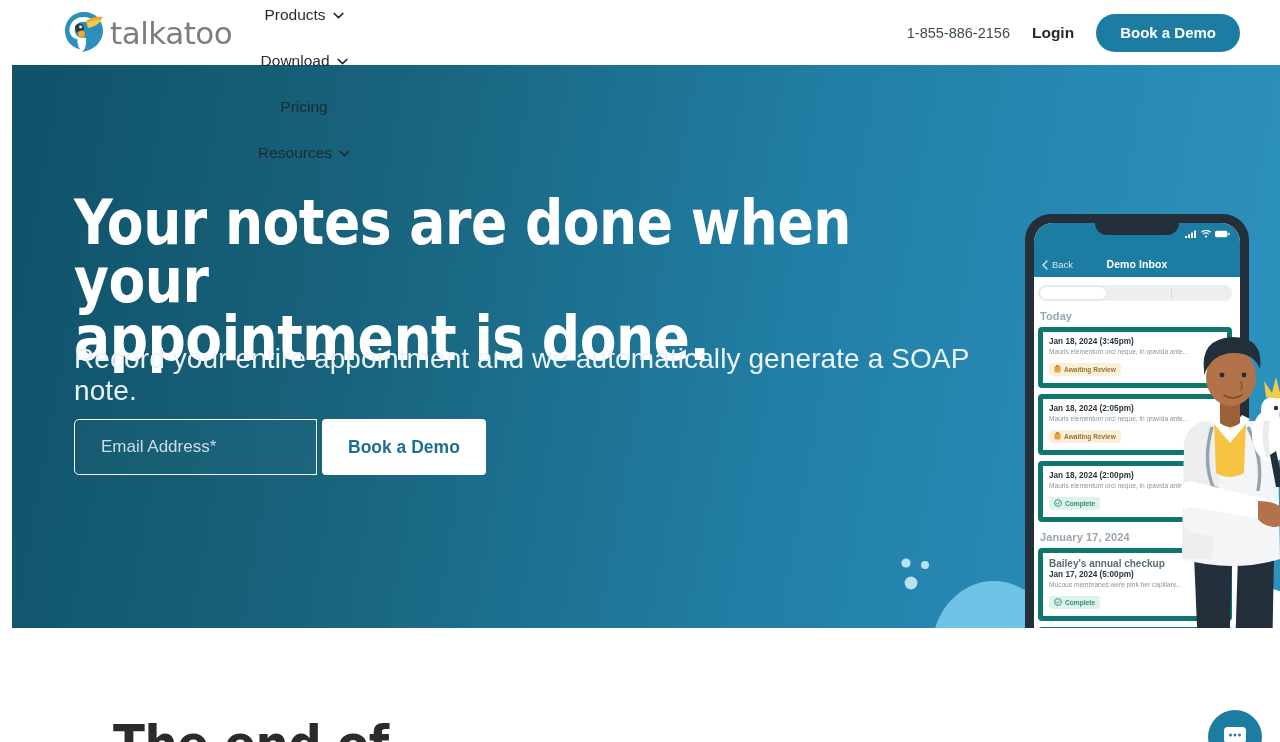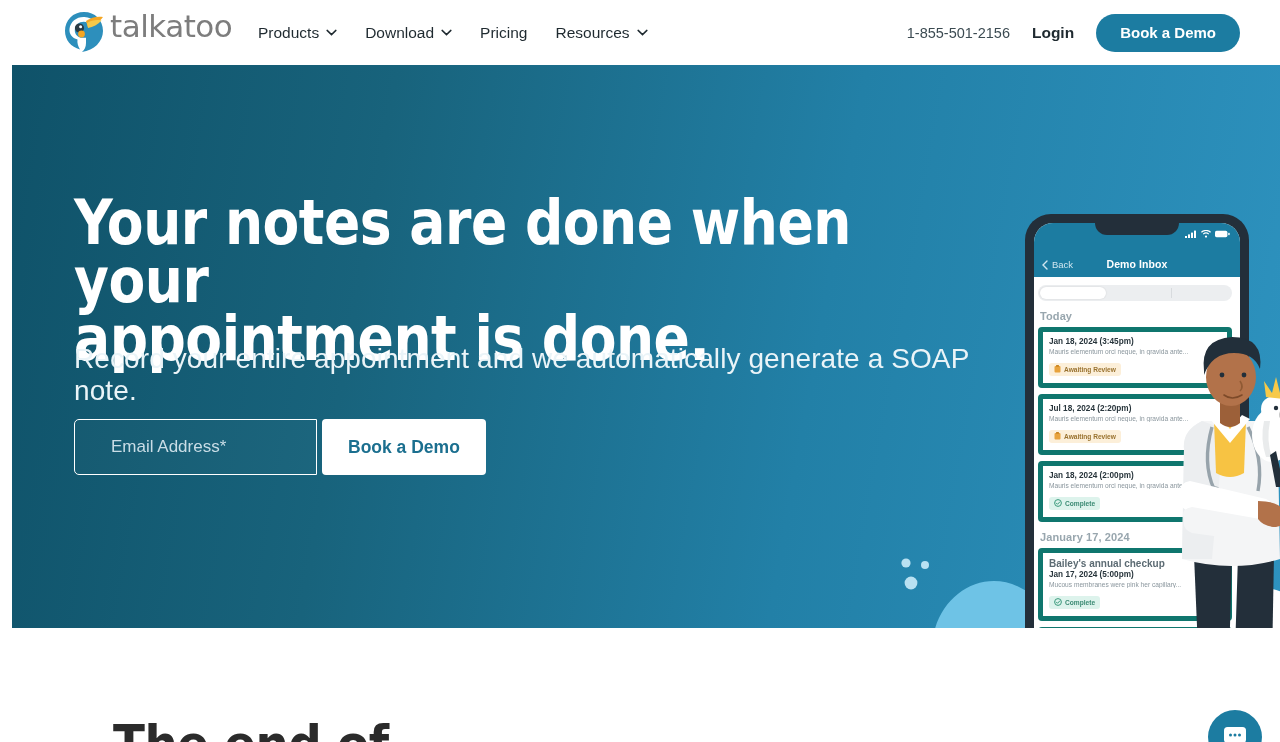--- a/index.html
+++ b/index.html
@@ -13,33 +13,33 @@
   
   .header {
     position: absolute; top: 0; left: 0;
     width: 1280px; height: 65px;
     background: #ffffff;
     display: flex; align-items: center;
     z-index: 40;
   }
   .logo-wrap {
     position: absolute; left: 62px; top: 9px;
-    display: flex; gap: 4px;
+    display: flex; align-items: center; gap: 4px;
   }
   .logo-mark { width: 44px; height: 44px; display: block; }
   .logo-word {
     font-size: 31px; color: #7d7d7d; letter-spacing: -0.5px;
     font-family: "DejaVu Sans", sans-serif; font-weight: 400;
     line-height: 1;
     position: relative; top: 2px;
   }
 
   .nav {
-    position: absolute; left: 258px; top: 0; height: 65px;
-    display: flex; align-items: center; gap: 28px;
+    position: absolute; left: 258px; top: 6px; height: 65px;
+    display: flex; align-items: center; gap: 28px; flex-direction: column;
   }
   .nav-item {
     display: flex; align-items: center; gap: 7px;
     font-size: 15.5px; color: #1f2a30; font-weight: 400;
     cursor: pointer; white-space: nowrap;
   }
   .chev { width: 11px; height: 7px; display: block; }
 
   .header-right {
     position: absolute; right: 40px; top: 0; height: 65px;
@@ -89,21 +89,21 @@
   .form-row {
     position: absolute; left: 0; top: 354px;
     display: flex; align-items: stretch;
   }
   .email-input {
     width: 243px; height: 56px;
     background: rgba(255,255,255,0.02);
     border: 1.5px solid #ffffff;
     border-radius: 5px 0 0 5px;
     color: #ffffff; font-size: 17px;
-    padding: 0 36px;
+    padding: 0 26px;
     outline: none;
     font-family: "Liberation Sans", sans-serif;
   }
   .email-input::placeholder { color: #c9dde6; opacity: 1; }
   .form-btn {
     height: 56px;
     background: #ffffff; color: #1b6f8f;
     font-size: 17.5px; font-weight: 700;
     border: none; border-radius: 4px;
     padding: 0 26px; cursor: pointer; margin-left: 5px;
@@ -246,21 +246,21 @@
     </div>
     <div class="nav-item">
       <span>Resources</span>
       <svg class="chev" viewBox="0 0 12 8">
           <path d="M1 1.6 L6 6.4 L11 1.6" stroke="#1f2a30" stroke-width="1.7" fill="none" stroke-linecap="round"></path>
         </svg>
     </div>
   </nav>
 
   <div class="header-right">
-    <span class="phone-num">1-855-501-2156</span>
+    <span class="phone-num">1-855-886-2156</span>
     <span class="login-link">Login</span>
     <button class="demo-btn">Book a Demo</button>
   </div>
 </div>
 
 <section class="hero">
 
   <svg class="cloud-b" viewBox="0 0 200 150">
     <path d="M60 150 C20 150 0 124 6 100 C12 74 40 62 62 70 C70 40 104 24 132 38 C154 48 164 72 160 92 C188 94 200 118 192 150 Z" fill="#ffffff"></path>
   </svg>
@@ -338,21 +338,21 @@
           <span class="badge await">
             <svg width="7" height="8" viewBox="0 0 7 8">
                 <rect x="0.5" y="1" width="6" height="6.4" rx="1" fill="#e8a33d"></rect>
                 <rect x="2" y="0" width="3" height="1.8" rx="0.6" fill="#c98420"></rect>
               </svg>
             <span>Awaiting Review</span>
           </span>
         </div>
 
         <div class="note-card">
-          <div class="nc-date">Jul 18, 2024 (2:20pm)</div>
+          <div class="nc-date">Jan 18, 2024 (2:05pm)</div>
           <div class="nc-body">Mauris elementum orci neque, in gravida ante...</div>
           <span class="badge await">
             <svg width="7" height="8" viewBox="0 0 7 8">
                 <rect x="0.5" y="1" width="6" height="6.4" rx="1" fill="#e8a33d"></rect>
                 <rect x="2" y="0" width="3" height="1.8" rx="0.6" fill="#c98420"></rect>
               </svg>
             <span>Awaiting Review</span>
           </span>
         </div>
 

